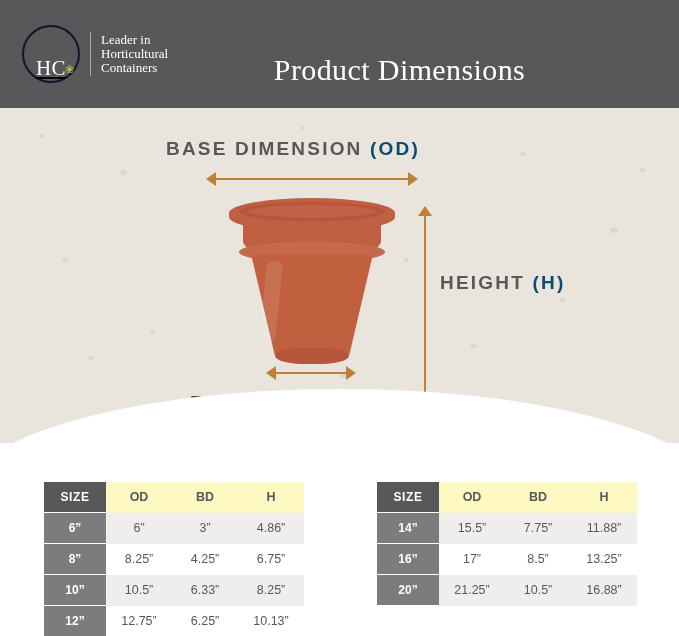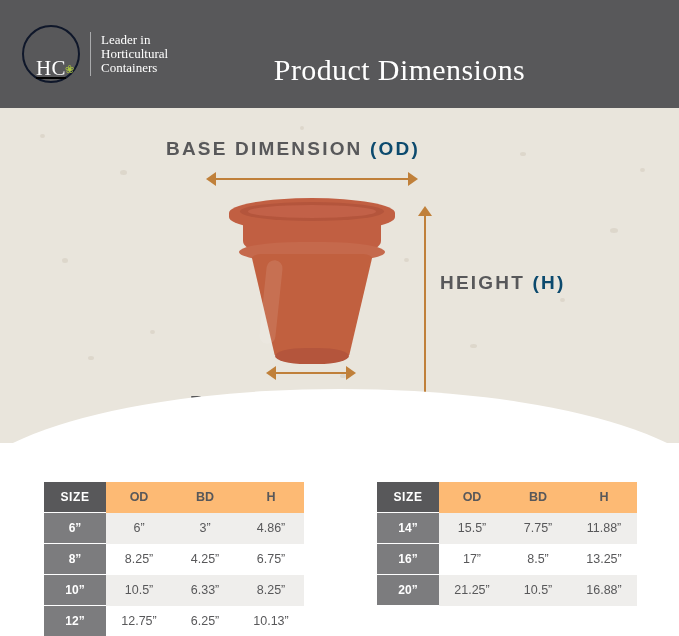--- a/index.html
+++ b/index.html
@@ -300,21 +300,21 @@
   }
   table.dim-table th.size-head {
     background: #58585a;
     color: #ffffff;
     font-weight: bold;
     font-size: 12px;
     letter-spacing: 0.6px;
     width: 62px;
   }
   table.dim-table th.col-head {
-    background: #fdba74;
+    background: #fef9c3;
     color: #58585a;
     font-weight: bold;
     font-size: 12.5px;
     width: 66px;
   }
   table.dim-table td.size-cell {
     background: #7c7c7e;
     color: #ffffff;
     font-weight: bold;
     font-size: 12px;

